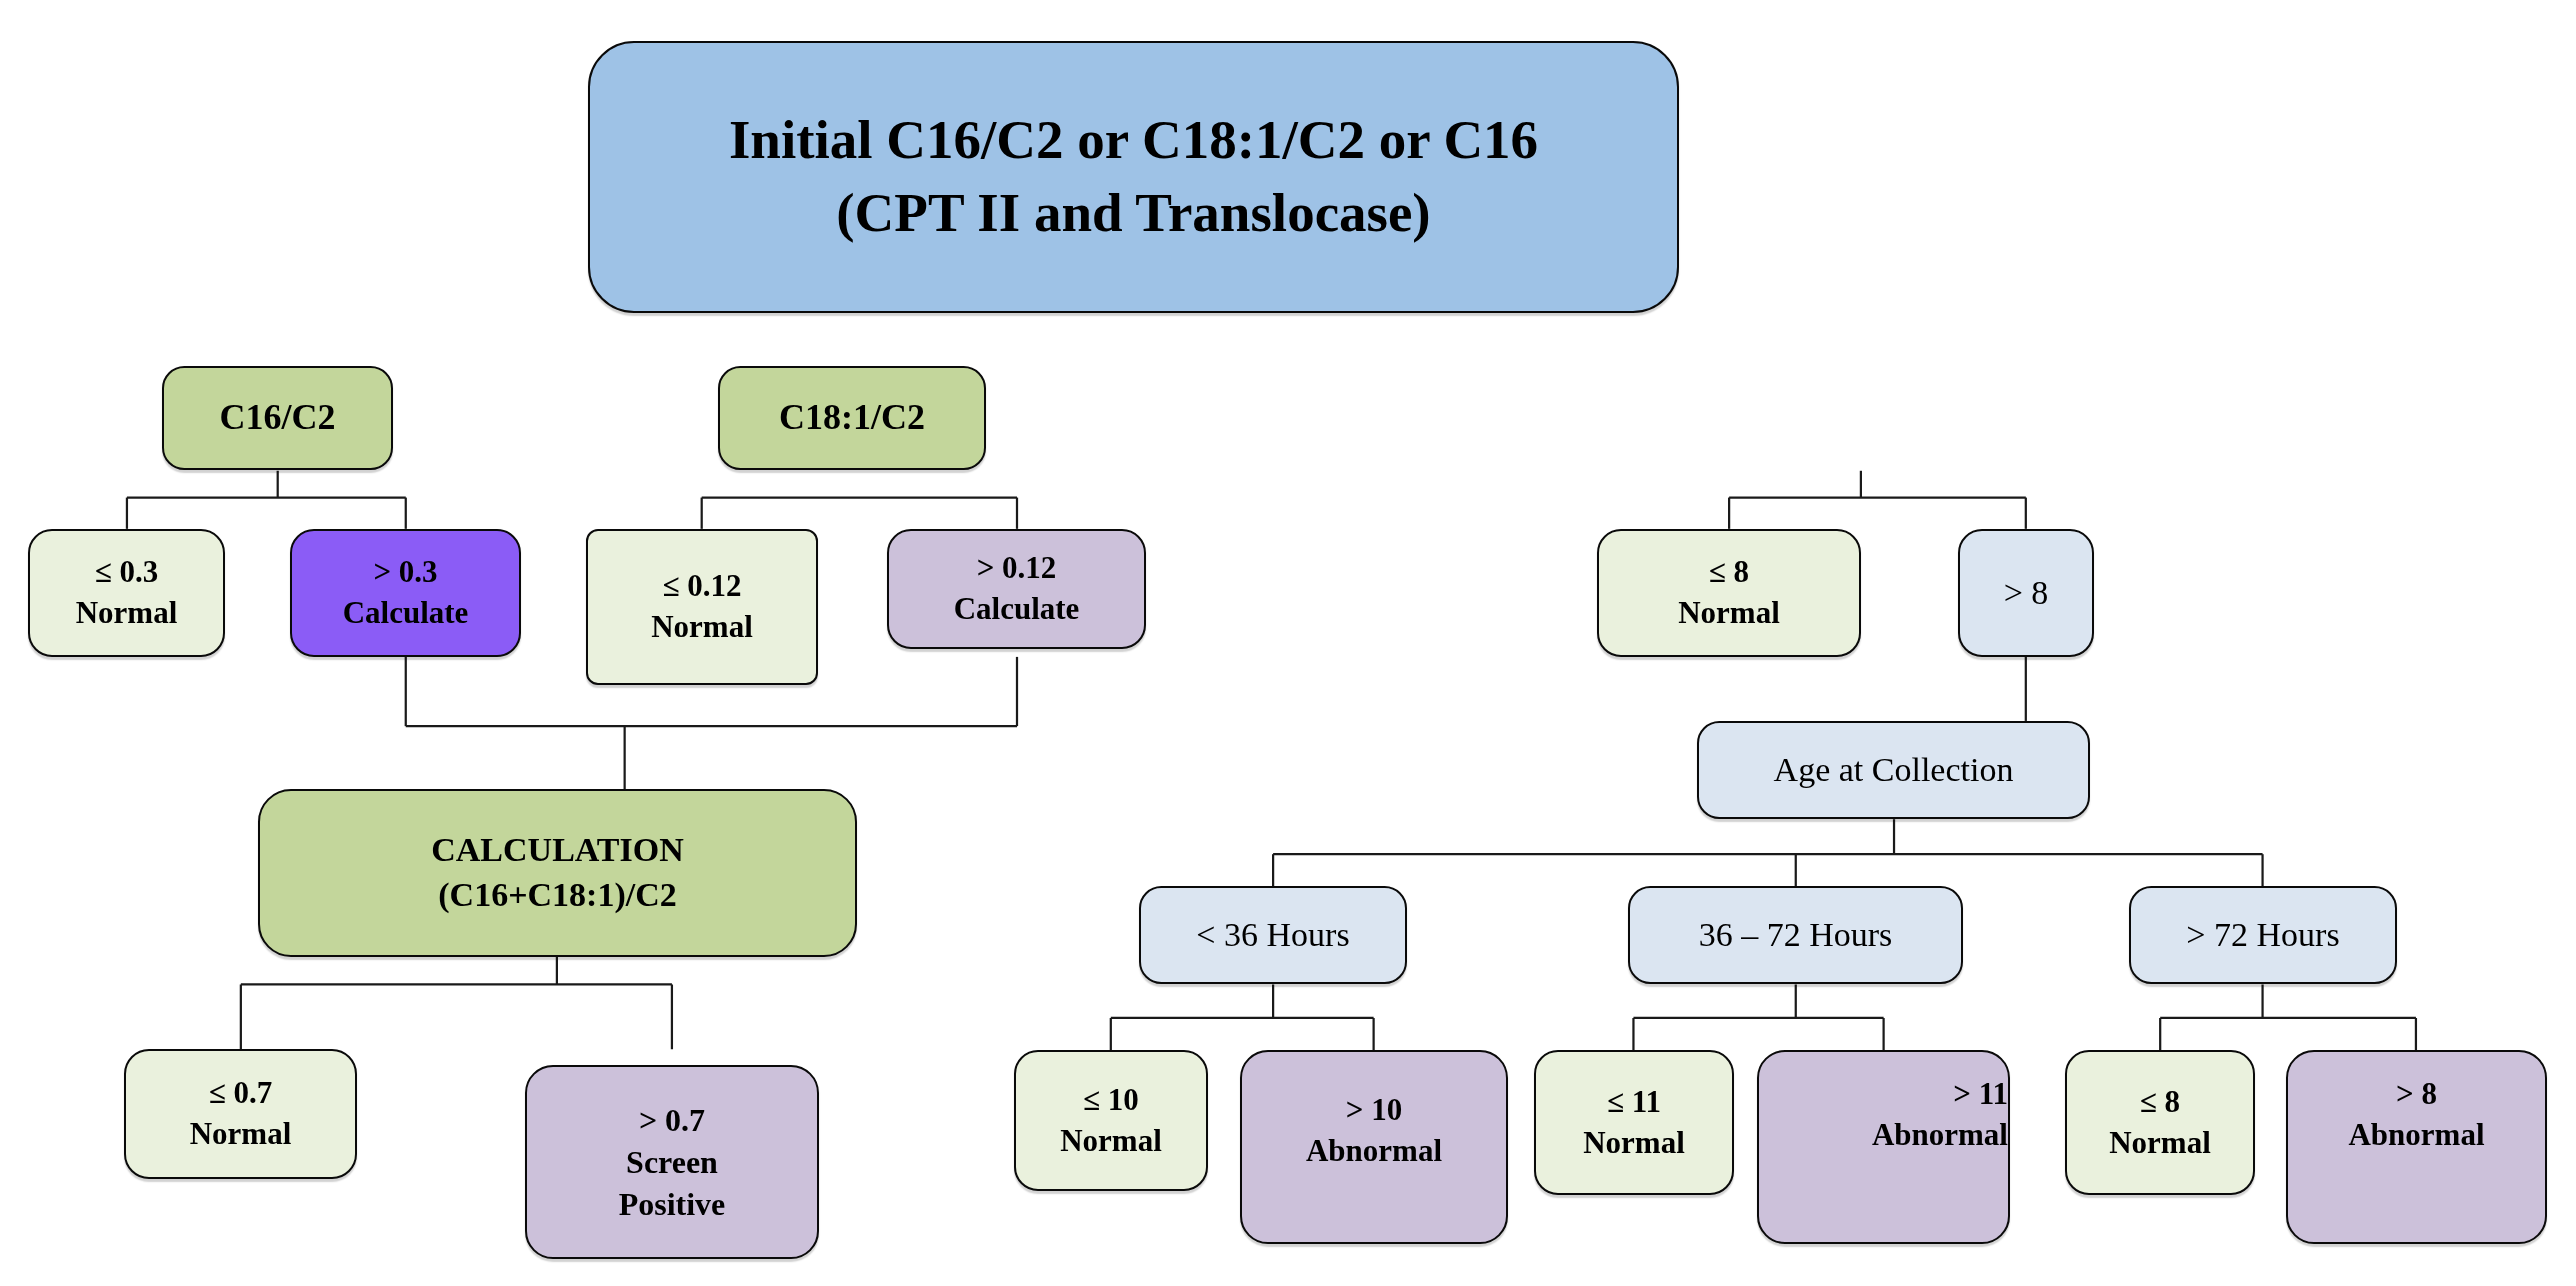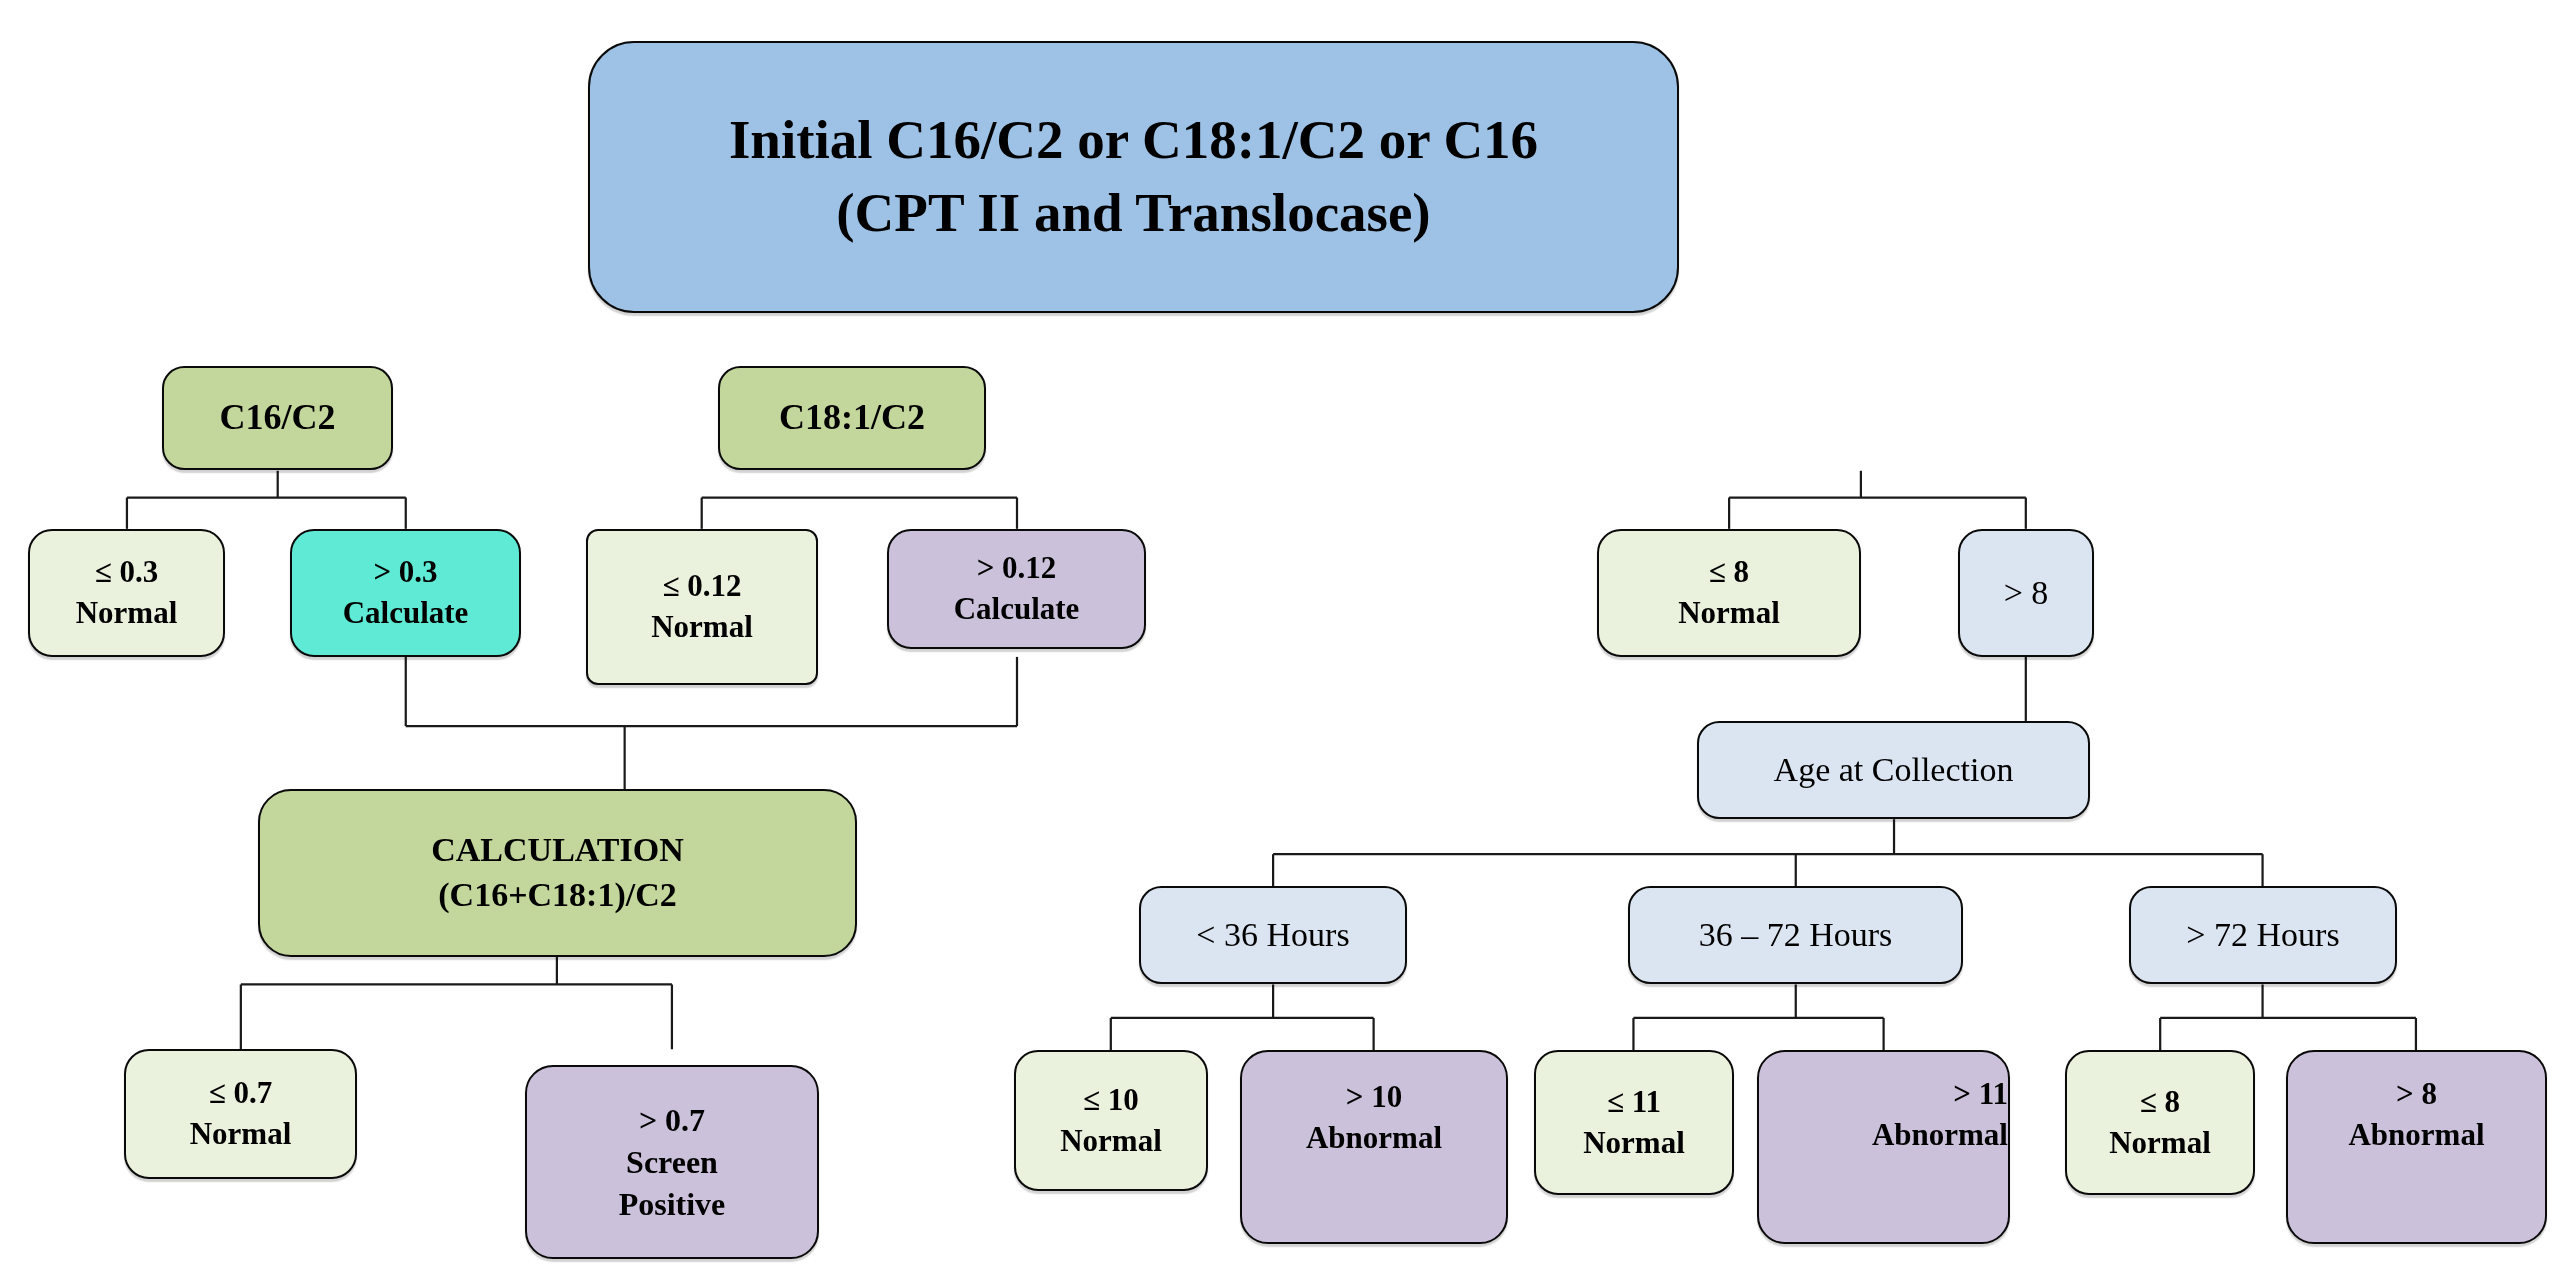--- a/index.html
+++ b/index.html
@@ -78,21 +78,21 @@
     <div class="node bold" style="left: 162px; top: 366px; width: 231px; height: 104px; background: rgb(195, 214, 155); border-radius: 22.3px; font-size: 36px;">
       <span class="line">C16/C2</span>
     </div>
     <div class="node bold" style="left: 718px; top: 366px; width: 268px; height: 104px; background: rgb(195, 214, 155); border-radius: 22.3px; font-size: 36px;">
       <span class="line">C18:1/C2</span>
     </div>
     <div class="node bold" style="left: 28px; top: 529px; width: 197px; height: 128px; background: rgb(234, 241, 221); border-radius: 24px; font-size: 31px;">
       <span class="line">≤ 0.3</span>
       <span class="line">Normal</span>
     </div>
-    <div class="node bold" style="left: 290px; top: 529px; width: 231px; height: 128px; background: #5eead4; border-radius: 24px; font-size: 31px;">
+    <div class="node bold" style="left: 290px; top: 529px; width: 231px; height: 128px; background: #8b5cf6; border-radius: 24px; font-size: 31px;">
       <span class="line">&gt; 0.3</span>
       <span class="line">Calculate</span>
     </div>
     <div class="node bold" style="left: 586px; top: 529px; width: 232px; height: 156px; background: rgb(234, 241, 221); border-radius: 12px; font-size: 31px;">
       <span class="line">≤ 0.12</span>
       <span class="line">Normal</span>
     </div>
     <div class="node bold" style="left: 887px; top: 529px; width: 259px; height: 120px; background: rgb(204, 193, 218); border-radius: 24px; font-size: 31px;">
       <span class="line">&gt; 0.12</span>
       <span class="line">Calculate</span>
@@ -126,21 +126,21 @@
     </div>
     <div class="node bold" style="left: 525px; top: 1049px; width: 294px; height: 194px; background: rgb(204, 193, 218); border-radius: 28px; font-size: 32px; margin-top: 16px;">
       <span class="line">&gt; 0.7</span>
       <span class="line">Screen</span>
       <span class="line">Positive</span>
     </div>
     <div class="node bold" style="left: 1014px; top: 1050px; width: 194px; height: 141px; background: rgb(234, 241, 221); border-radius: 24px; font-size: 31px;">
       <span class="line">≤ 10</span>
       <span class="line">Normal</span>
     </div>
-    <div class="node bold" style="left: 1240px; top: 1050px; width: 268px; height: 194px; background: rgb(204, 193, 218); border-radius: 28px; font-size: 31px; justify-content: flex-start; padding-top: 25px;">
+    <div class="node bold" style="left: 1240px; top: 1050px; width: 268px; height: 194px; background: rgb(204, 193, 218); border-radius: 28px; font-size: 31px; justify-content: flex-start; padding-top: 38px;">
       <span class="line">&gt; 10</span>
       <span class="line">Abnormal</span>
     </div>
     <div class="node bold" style="left: 1534px; top: 1050px; width: 200px; height: 145px; background: rgb(234, 241, 221); border-radius: 24px; font-size: 31px;">
       <span class="line">≤ 11</span>
       <span class="line">Normal</span>
     </div>
     <div class="node bold" style="left: 1757px; top: 1050px; width: 253px; height: 194px; background: rgb(204, 193, 218); border-radius: 28px; font-size: 31px; justify-content: flex-start; padding-top: 22.3px; align-items: flex-end;">
       <span class="line">&gt; 11</span>
       <span class="line">Abnormal</span>

